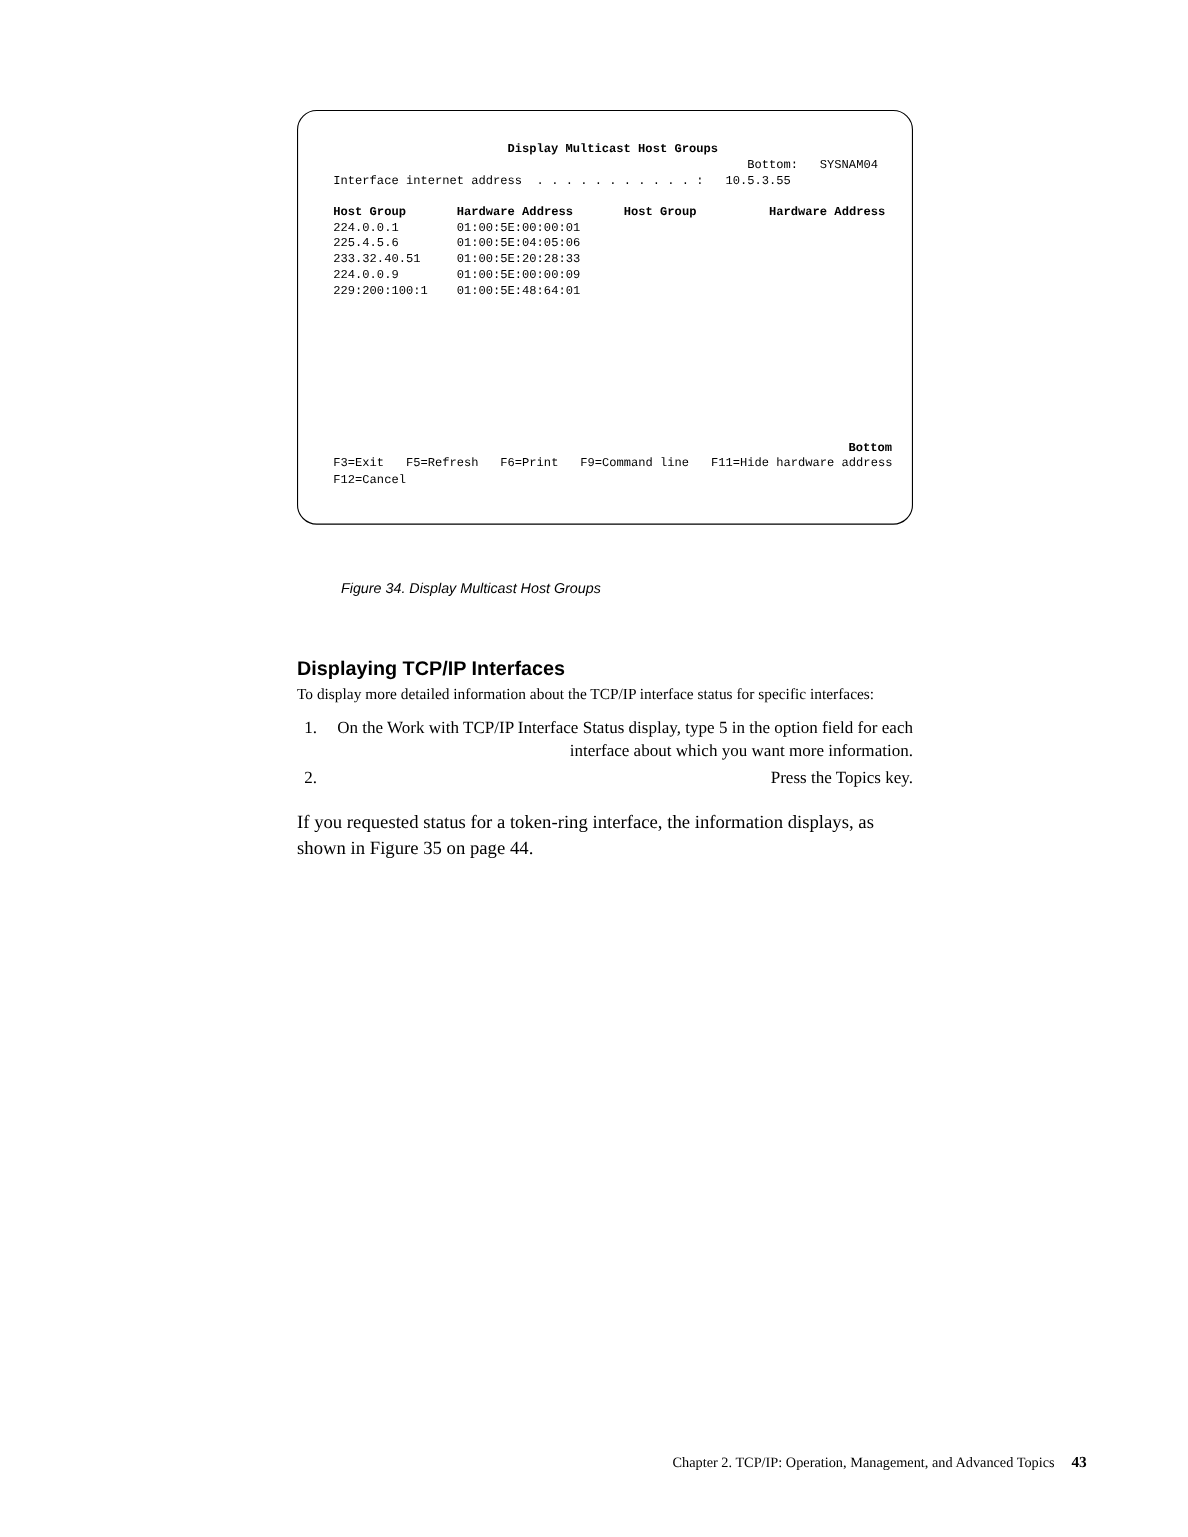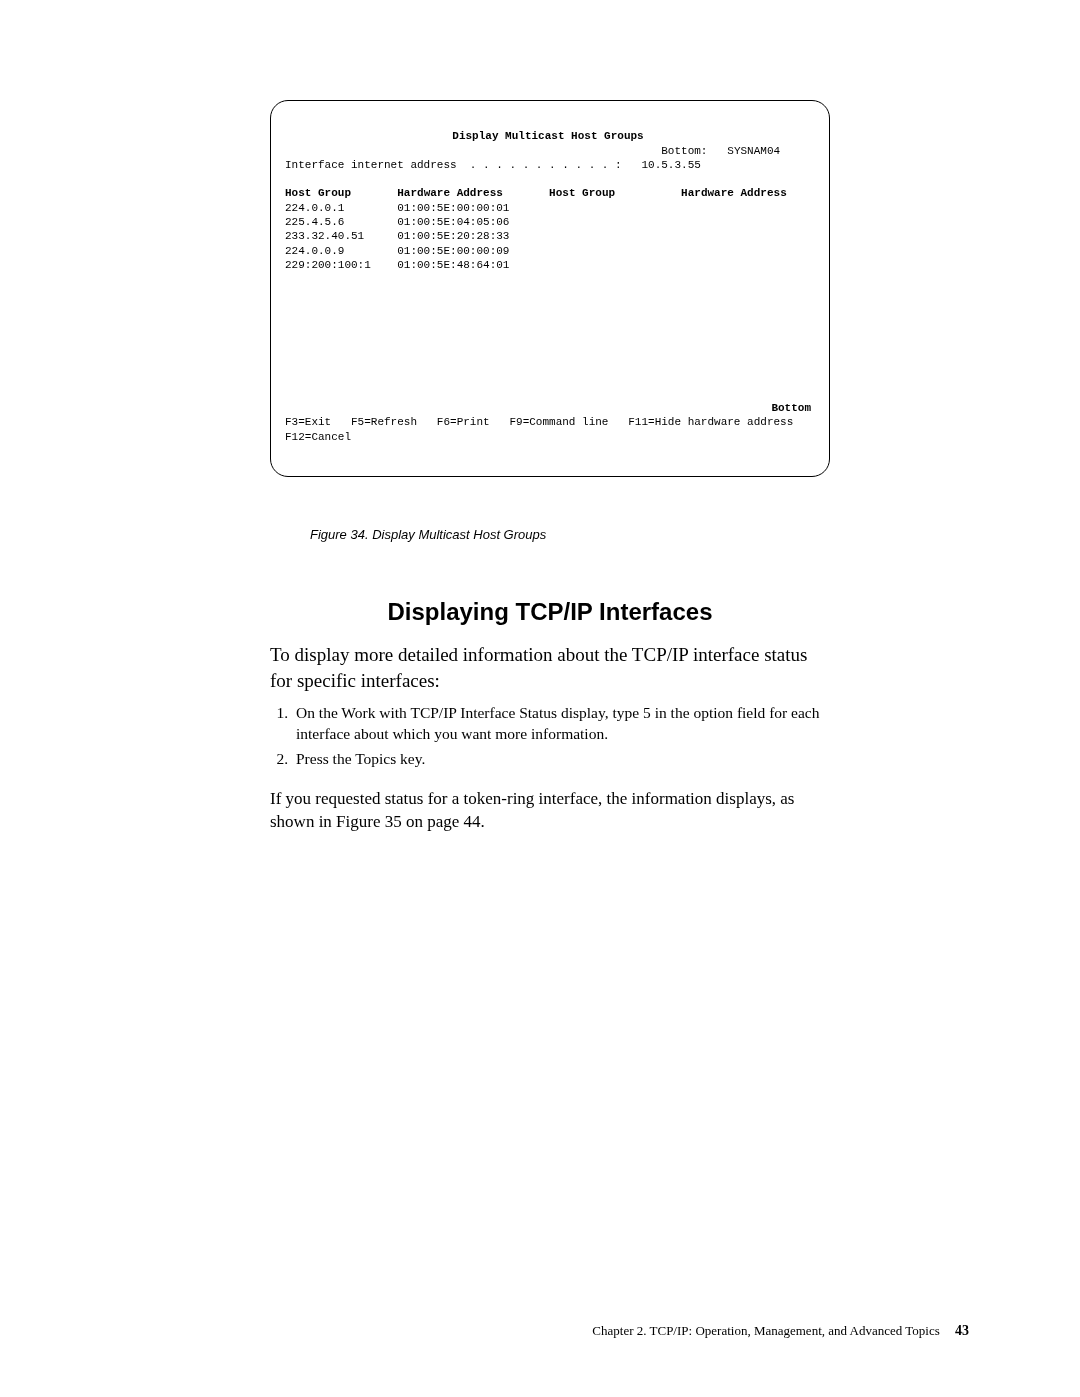--- a/index.html
+++ b/index.html
@@ -14,21 +14,21 @@
     }
     .page-content {
       position: absolute;
       left: 270px;
       top: 100px;
       width: 560px;
     }
     .terminal-box {
       border: 1px solid #000;
       border-radius: 18px;
-      padding: 14px 18px 18px 14px;
+      padding: 14px 18px 18px 32px;
       font-family: 'Courier New', Courier, monospace;
       font-size: 11px;
       line-height: 1.3;
       margin-bottom: 50px;
       white-space: pre;
     }
     .term-title {
       text-align: center;
       font-weight: bold;
     }
@@ -43,48 +43,48 @@
       font-family: Arial, Helvetica, sans-serif;
       font-style: italic;
       font-size: 13px;
       margin-top: 20px;
       margin-bottom: 56px;
       margin-left: 40px;
     }
     .section-heading {
       font-family: Arial, Helvetica, sans-serif;
       font-weight: bold;
-      font-size: 24px;
+      font-size: 18px;
       margin-bottom: 4px;
-      text-align: center;
     }
     .body-text {
-      font-size: 19px;
+      font-size: 14px;
       line-height: 1.35;
-      margin: 16px 0 10px 0;
+      margin: 4px 0 10px 0;
     }
     .body-para {
       font-size: 17px;
       line-height: 1.35;
       margin: 0 0 18px 0;
     }
     ol.steps {
       font-size: 15.5px;
       line-height: 1.35;
       padding-left: 22px;
       margin: 0 0 18px 0;
+      text-align: right;
     }
     ol.steps li {
       margin-bottom: 4px;
       padding-left: 4px;
     }
     .page-footer {
       position: absolute;
       bottom: 58px;
-      right: 111px;
+      right: 92px;
       font-size: 13px;
       font-family: Georgia, 'Times New Roman', serif;
     }
     .page-num {
       font-weight: bold;
       margin-left: 12px;
       font-size: 14px;
     }
     .termrow { display: block; }
   </style>

